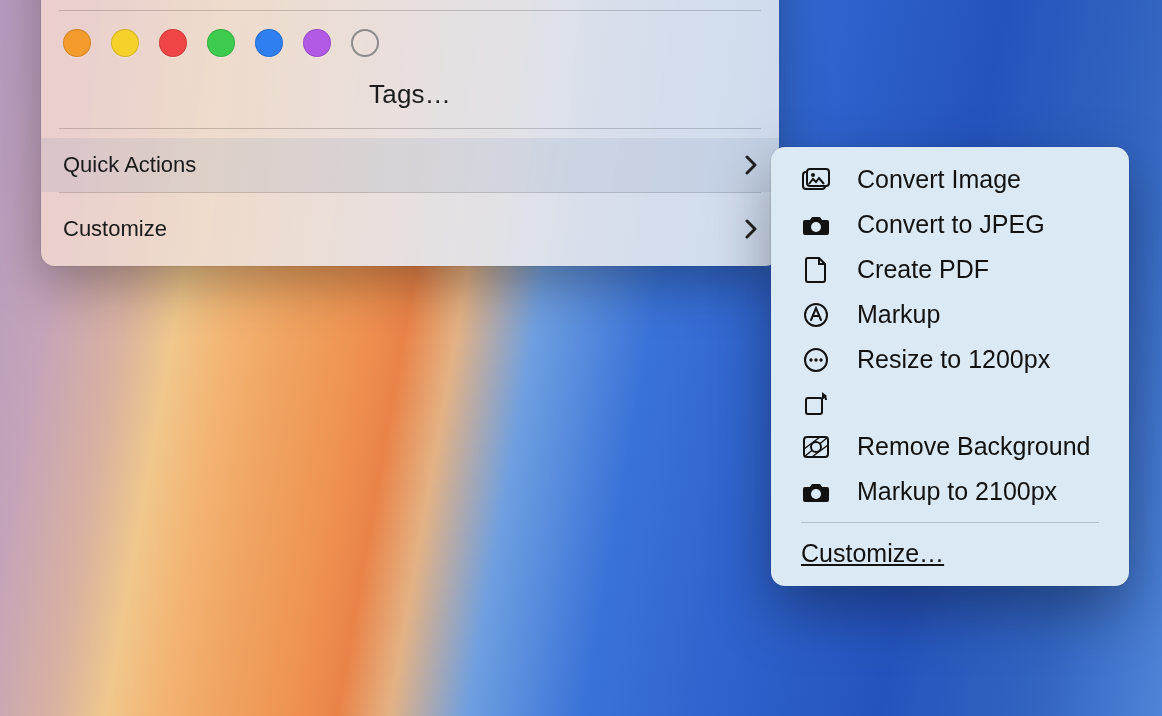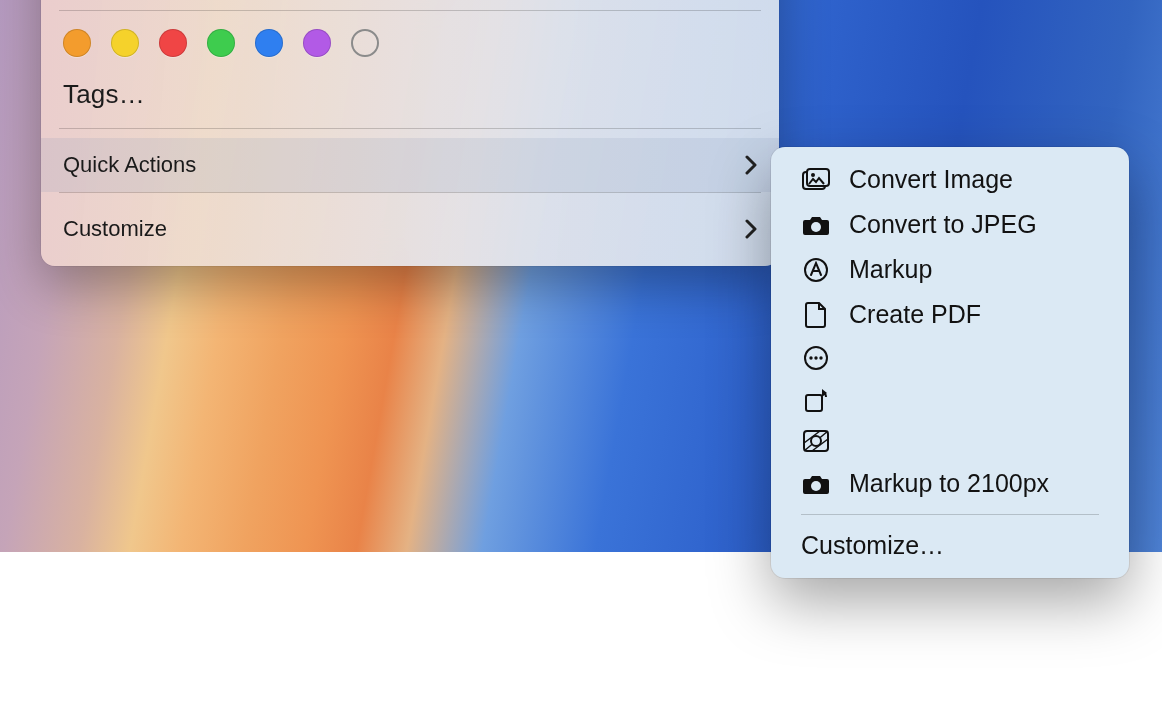--- a/index.html
+++ b/index.html
@@ -1,25 +1,26 @@
 <!DOCTYPE html>
 <html><head>
 <meta charset="utf-8">
 <style>
   * { box-sizing: border-box; margin: 0; padding: 0; }
   html, body { width: 1162px; height: 716px; overflow: hidden; font-family: -apple-system, "Helvetica Neue", Arial, sans-serif; }
   .desktop {
     position: relative;
-    width: 1162px; height: 552px;
+    width: 1162px; height: 716px;
     background: linear-gradient(100deg,
       #b59ac0 0%, #c5a4b8 8%, #d9b2a0 14%,
       #f0c78c 18%, #f3b574 22%, #f0a360 27%,
       #ef9452 32%, #e98348 36%, #e4b284 40%,
       #6f9fe0 46%, #3a73d8 55%, #2f63cd 65%,
       #2553bd 78%, #3264c0 90%, #4f84d8 100%);
+    text-align: center;
   }
 
   .context-menu {
     position:absolute;
     left:41px; top:-200px;
     width:738px;
     background:rgba(246,240,240,.78);
     backdrop-filter: blur(18px);
     border-radius:0 0 14px 14px;
     box-shadow:0 20px 50px rgba(0,0,0,.30), 0 0 0 1px rgba(0,0,0,.06);
@@ -41,21 +42,21 @@
 
   .submenu {
     position:absolute;
     left:771px; top:147px;
     width:358px;
     background:#dbe9f4;
     border-radius:14px;
     box-shadow:0 24px 60px rgba(0,0,0,.35), 0 0 0 1px rgba(0,0,0,.08);
     padding:10px 0;
   }
-  .sub-item { display:flex; align-items:center; gap:18px; padding:8px 30px; font-size:25px; color:#121212; }
+  .sub-item { display:flex; align-items:center; gap:26px; padding:8px 30px; font-size:25px; color:#121212; }
   .sub-item .icon { width:30px; display:flex; align-items:center; justify-content:center; color:#111; flex:0 0 30px; }
   .sub-sep { height:1px; background:rgba(0,0,0,.18); margin:8px 30px; }
   svg { display:block; }
 </style>
 </head>
 <body>
 
 <div class="desktop">
 
   <div class="context-menu">
@@ -109,72 +110,74 @@
       <span class="icon">
         <svg width="28" height="22" viewBox="0 0 28 22">
             <path d="M3 6h5l2-3h8l2 3h5a2 2 0 0 1 2 2v11a2 2 0 0 1-2 2H3a2 2 0 0 1-2-2V8a2 2 0 0 1 2-2z" fill="#111"></path>
             <circle cx="14" cy="13" r="5" fill="#dbe9f4"></circle>
           </svg>
       </span>
       <span>Convert to JPEG</span>
     </div>
     <div class="sub-item">
       <span class="icon">
-        <svg width="26" height="26" viewBox="0 0 26 26">
-            <circle cx="13" cy="13" r="11" fill="none" stroke="#111" stroke-width="2"></circle>
-            <path d="M8 18l5-12 5 12M10 14h6" fill="none" stroke="#111" stroke-width="2" stroke-linecap="round"></path>
-          </svg>
-      </span>
-      <span>Markup</span>
-    </div>
-    <div class="sub-item">
-      <span class="icon">
         <svg width="22" height="26" viewBox="0 0 22 26">
             <path d="M3 1h11l6 6v16a2 2 0 0 1-2 2H3a2 2 0 0 1-2-2V3a2 2 0 0 1 2-2z" fill="none" stroke="#111" stroke-width="2"></path>
             <path d="M14 1v6h6" fill="none" stroke="#111" stroke-width="2"></path>
           </svg>
       </span>
       <span>Create PDF</span>
     </div>
     <div class="sub-item">
       <span class="icon">
         <svg width="26" height="26" viewBox="0 0 26 26">
             <circle cx="13" cy="13" r="11" fill="none" stroke="#111" stroke-width="2"></circle>
+            <path d="M8 18l5-12 5 12M10 14h6" fill="none" stroke="#111" stroke-width="2" stroke-linecap="round"></path>
+          </svg>
+      </span>
+      <span>Markup</span>
+    </div>
+    <div class="sub-item">
+      <span class="icon">
+        <svg width="26" height="26" viewBox="0 0 26 26">
+            <circle cx="13" cy="13" r="11" fill="none" stroke="#111" stroke-width="2"></circle>
             <circle cx="8" cy="13" r="1.7" fill="#111"></circle>
             <circle cx="13" cy="13" r="1.7" fill="#111"></circle>
             <circle cx="18" cy="13" r="1.7" fill="#111"></circle>
           </svg>
       </span>
+      <span>Resize to 1200px</span>
     </div>
     <div class="sub-item">
       <span class="icon">
         <svg width="26" height="26" viewBox="0 0 26 26">
             <rect x="3" y="8" width="16" height="16" rx="2" fill="none" stroke="#111" stroke-width="2"></rect>
             <path d="M19 6V2l5 4-5 4V6" fill="#111"></path>
             <path d="M19 6c3 0 4 2 4 4" fill="none" stroke="#111" stroke-width="2"></path>
           </svg>
       </span>
     </div>
     <div class="sub-item">
       <span class="icon">
         <svg width="28" height="24" viewBox="0 0 28 24">
             <rect x="2" y="2" width="24" height="20" rx="3" fill="none" stroke="#111" stroke-width="2"></rect>
             <path d="M2 22L26 2M2 14L18 2M10 22L26 10" stroke="#111" stroke-width="1.5"></path>
             <circle cx="14" cy="12" r="5" fill="#dbe9f4" stroke="#111" stroke-width="2"></circle>
           </svg>
       </span>
+      <span>Remove Background</span>
     </div>
     <div class="sub-item">
       <span class="icon">
         <svg width="28" height="22" viewBox="0 0 28 22">
             <path d="M3 6h5l2-3h8l2 3h5a2 2 0 0 1 2 2v11a2 2 0 0 1-2 2H3a2 2 0 0 1-2-2V8a2 2 0 0 1 2-2z" fill="#111"></path>
             <circle cx="14" cy="13" r="5" fill="#dbe9f4"></circle>
           </svg>
       </span>
       <span>Markup to 2100px</span>
     </div>
     <div class="sub-sep"></div>
-    <div class="sub-item" style="padding-left:30px;">
+    <div class="sub-item" style="padding-left:30px;text-decoration:underline;">
       <span>Customize…</span>
     </div>
   </div>
 
 </div>
 
 </body></html>

